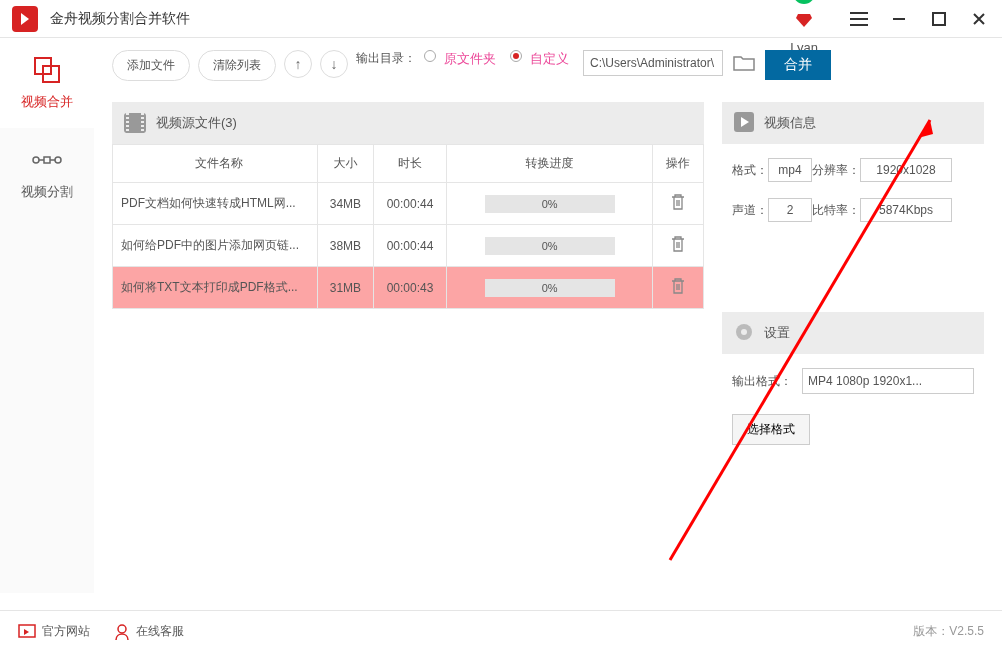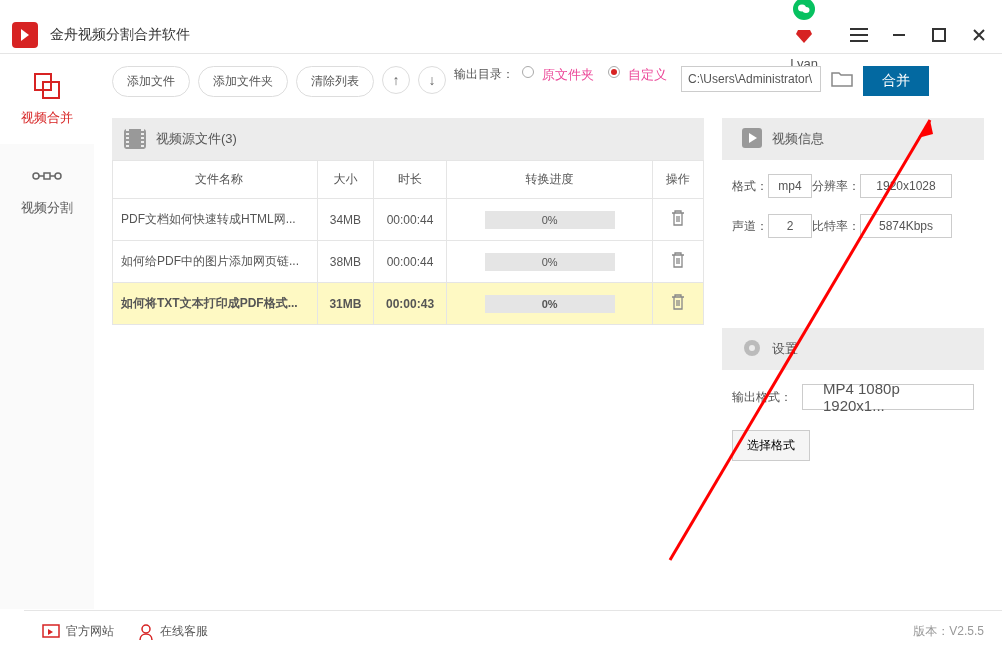--- a/index.html
+++ b/index.html
@@ -1,19 +1,19 @@
 <!DOCTYPE html>
 <html><head>
 <meta charset="utf-8">
 <style>
 * { margin: 0; padding: 0; box-sizing: border-box; font-family: "Microsoft YaHei", sans-serif; }
 body { width: 1002px; height: 652px; background: #fff; position: relative; overflow: hidden; }
 
 
-.title-bar { height: 38px; display: flex; align-items: center; padding: 0 12px; border-bottom: 1px solid #e5e5e5; margin-top: 16px; }
+.title-bar { height: 38px; display: flex; align-items: center; padding: 0 12px; border-bottom: 1px solid #e5e5e5; }
 .logo-box { width: 26px; height: 26px; background: #d72323; border-radius: 4px; display: flex; align-items: center; justify-content: center; margin-right: 12px; }
 .app-title { font-size: 14px; color: #333; flex: 1; }
 .user-area { display: flex; align-items: center; gap: 8px; margin-right: 30px; flex-direction: column; }
 .wechat-icon { width: 22px; height: 22px; border-radius: 50%; background: #07c160; display: flex; align-items: center; justify-content: center; }
 .username { font-size: 13px; color: #555; }
 .win-controls { display: flex; gap: 18px; }
 .win-btn { width: 22px; height: 22px; display: flex; align-items: center; justify-content: center; cursor: pointer; }
 
 
 .main { display: flex; height: 555px; }
@@ -48,39 +48,39 @@
 .panel-head { height: 42px; background: #ececec; display: flex; align-items: center; padding: 0 12px; gap: 10px; font-size: 13px; color: #555; }
 .film-icon { width: 22px; height: 20px; background: #999; border-radius: 3px; position: relative; }
 .film-icon::before, .film-icon::after { content: ''; position: absolute; width: 3px; height: 100%; background: repeating-linear-gradient(#ececec, #ececec 2px, #999 2px, #999 4px); }
 .film-icon::before { left: 2px; }
 .film-icon::after { right: 2px; }
 
 
 .tbl { width: 100%; border-collapse: collapse; font-size: 12px; }
 .tbl th { height: 38px; background: #fff; border: 1px solid #e5e5e5; color: #555; font-weight: normal; }
 .tbl td { height: 42px; border: 1px solid #e5e5e5; text-align: center; color: #555; padding: 0 6px; }
-.tbl tr.selected td { background: #fef9c3; font-weight: bold; }
+.tbl tr.selected td { background: #fca5a5; }
 .file-col { width: 200px; text-align: left !important; overflow: hidden; text-overflow: ellipsis; white-space: nowrap; padding-left: 8px !important; }
 .progress-bar { width: 130px; height: 18px; background: #e5e5e5; display: inline-flex; align-items: center; justify-content: center; font-size: 11px; color: #555; }
 .trash-btn { cursor: pointer; display: inline-flex; }
 
 
-.sec-head { height: 42px; background: #ececec; display: flex; align-items: center; padding: 0 20px; gap: 10px; font-size: 13px; color: #555; }
+.sec-head { height: 42px; background: #ececec; display: flex; align-items: center; padding: 0 12px; gap: 10px; font-size: 13px; color: #555; }
 .info-body { padding: 14px 10px; }
 .info-row { display: flex; gap: 0; margin-bottom: 16px; align-items: center; }
 .info-label { font-size: 12px; color: #555; }
 .info-val { height: 24px; border: 1px solid #ccc; padding: 0 8px; font-size: 12px; color: #555; display: inline-flex; align-items: center; min-width: 44px; justify-content: center; }
 .info-val.w { width: 92px; }
 .settings-box { margin-top: 60px; }
 .out-format-row { display: flex; align-items: center; gap: 10px; padding: 14px 10px; }
-.out-format-val { height: 26px; border: 1px solid #ccc; padding: 0 20px; font-size: 15px; color: #555; flex: 1; display: flex; align-items: center; }
+.out-format-val { height: 26px; border: 1px solid #ccc; padding: 0 5px; font-size: 12px; color: #555; flex: 1; display: flex; align-items: center; }
 .choose-btn { margin: 6px 10px; padding: 6px 14px; border: 1px solid #ccc; background: #f5f5f5; font-size: 12px; cursor: pointer; }
 
 
-.bottom-bar { position: absolute; bottom: 0; left: 0; right: 0; height: 42px; border-top: 1px solid #e5e5e5; display: flex; align-items: center; padding: 0 18px; font-size: 12px; color: #555; margin-left: 24px; }
+.bottom-bar { position: absolute; bottom: 0; left: 0; right: 0; height: 42px; border-top: 1px solid #e5e5e5; display: flex; align-items: center; padding: 0 18px; font-size: 12px; color: #555; }
 .bb-item { display: flex; align-items: center; gap: 6px; margin-right: 24px; cursor: pointer; }
 .version { margin-left: auto; color: #999; }
 
 
 .arrow-line { position: absolute; pointer-events: none; }
 </style>
 </head>
 <body>
 
 <div class="title-bar">
@@ -150,21 +150,20 @@
           </svg>
       </span>
       <span>视频分割</span>
     </div>
   </div>
 
   <div class="content">
 
     <div class="toolbar">
       <button class="pill-btn">添加文件</button>
-      <button class="pill-btn">添加文件夹</button>
       <button class="pill-btn">清除列表</button>
       <button class="circle-btn">↑</button>
       <button class="circle-btn">↓</button>
       <span class="out-label">输出目录：</span>
       <span class="radio"></span>
       <span class="radio-label">原文件夹</span>
       <span class="radio checked"></span>
       <span class="radio-label">自定义</span>
       <input class="path-input" value="C:\Users\Administrator\" style="">
       <span class="folder-btn">

